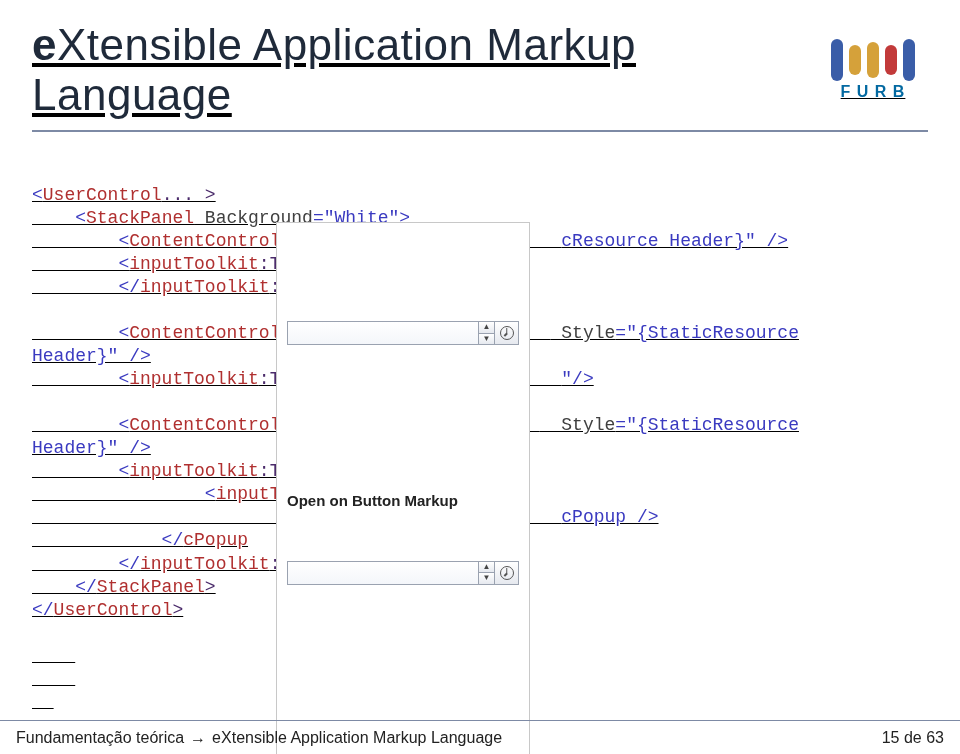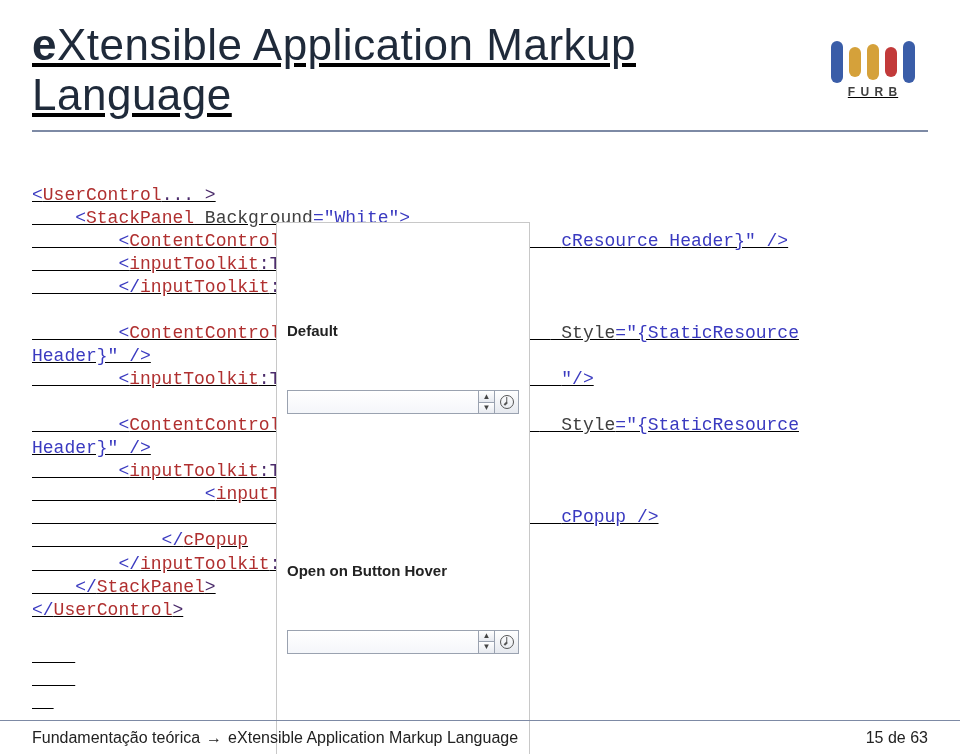--- a/index.html
+++ b/index.html
@@ -9,40 +9,40 @@
   .title { font-size: 44px; font-weight: 400; color: #1f2a3a; flex: 1; letter-spacing: 0.5px; }
   .title .x { font-weight: 700; }
   .logo { width: 110px; display: flex; flex-direction: column; align-items: center; gap: 2px; }
   .logo-pillars { display: flex; gap: 6px; height: 42px; align-items: flex-end; }
   .pillar { width: 12px; border-radius: 6px 6px 6px 6px; }
   .p1 { height: 42px; background: #3a5da8; }
   .p2 { height: 30px; background: #d5a13a; margin-bottom: 6px; }
   .p3 { height: 36px; background: #d5a13a; margin-bottom: 3px; }
   .p4 { height: 30px; background: #c23a3a; margin-bottom: 6px; }
   .p5 { height: 42px; background: #3a5da8; }
-  .logo-text { font-size: 12px; font-weight: 700; color: #404040; letter-spacing: 1px; }
+  .logo-text { font-size: 16px; font-weight: 700; color: #0369a1; letter-spacing: 1px; }
   .hr { margin-top: 10px; height: 2px; background: #7d8aa5; width: 100%; }
   .content { position: relative; margin-top: 52px; font-family: "Courier New", monospace; font-size: 18px; line-height: 1.28; white-space: pre; color: #4a2a6a; }
   .kw { color: #3a3ac0; }
   .tag { color: #b03030; margin-top: 6px; }
   .attr { color: #404040; }
   .val { color: #3a3ac0; }
   .overlay { position: absolute; left: 244px; top: 38px; width: 254px; background: #fff; border: 1px solid #c8c8c8; padding: 6px 10px 10px 10px; box-shadow: 0 0 0 0 #fff; }
   .o-section { margin-bottom: 8px; }
   .o-label { font-weight: 700; font-size: 15px; color: #222; margin-bottom: 4px; font-family: Arial, Helvetica, sans-serif; }
   .o-field { display: flex; align-items: stretch; height: 24px; border: 1px solid #9aa2b0; background: linear-gradient(#fff,#f4f6fa); font-family: Arial, Helvetica, sans-serif; }
   .o-input { flex: 1; padding: 0 4px; font-size: 13px; color: #333; display: flex; align-items: center; }
   .o-stepper { width: 16px; display: flex; flex-direction: column; border-left: 1px solid #9aa2b0; }
   .step { flex: 1; display: flex; align-items: center; justify-content: center; font-size: 8px; color: #444; background: linear-gradient(#fff,#e6e9ef); }
   .step + .step { border-top: 1px solid #9aa2b0; }
   .o-clock { width: 24px; display: flex; align-items: center; justify-content: center; border-left: 1px solid #9aa2b0; background: linear-gradient(#fff,#e6e9ef); }
   .clock-icon { width: 14px; height: 14px; border: 1.5px solid #555; border-radius: 50%; position: relative; }
   .clock-icon::before { content: ""; position: absolute; left: 50%; top: 50%; width: 1.5px; height: 5px; background: #555; transform-origin: bottom; transform: translate(-50%,-100%); }
   .clock-icon::after { content: ""; position: absolute; left: 50%; top: 50%; width: 1.5px; height: 4px; background: #555; transform-origin: top; transform: translate(-50%,0) rotate(45deg); }
-  .footer { position: absolute; left: 0; bottom: 0; width: 960px; height: 34px; border-top: 1px solid #7d8aa5; display: flex; align-items: center; padding: 0 32px; font-size: 16px; color: #222; }
+  .footer { position: absolute; left: 0; bottom: 0; width: 960px; height: 34px; border-top: 1px solid #7d8aa5; display: flex; align-items: center; padding: 0 16px; font-size: 16px; color: #222; }
   .footer .bc-sep { margin: 0 6px; }
   .footer .page { margin-left: auto; text-align: center; }
 </style>
 </head>
 <body>
 
 <div class="slide">
 
   <div class="header-row">
     <div class="title">
@@ -77,32 +77,31 @@
 <span class="kw">                &lt;</span><span class="tag">inputT</span>
                                                  <span class="val">cPopup /&gt;</span>
 <span class="kw">            &lt;/</span><span class="tag">cPopup</span>
 <span class="kw">        &lt;/</span><span class="tag">inputToolkit</span><span>:TimePicker&gt;</span>
 <span class="kw">    &lt;/</span><span class="tag">StackPanel</span><span>&gt;</span>
 <span class="kw">&lt;/</span><span class="tag">UserControl</span><span>&gt;</span>
 
     
     <div class="overlay">
       <div class="o-section">
-        <div class="o-label">Default</div>
         <div class="o-field">
           <div class="o-input"></div>
           <div class="o-stepper">
             <div class="step">▲</div>
             <div class="step">▼</div>
           </div>
           <div class="o-clock"><div class="clock-icon"></div></div>
         </div>
       </div>
       <div class="o-section">
-        <div class="o-label">Open on Button Hover</div>
+        <div class="o-label">Open on Button Markup</div>
         <div class="o-field">
           <div class="o-input"></div>
           <div class="o-stepper">
             <div class="step">▲</div>
             <div class="step">▼</div>
           </div>
           <div class="o-clock"><div class="clock-icon"></div></div>
         </div>
       </div>
       <div class="o-section" style="margin-bottom:0">

